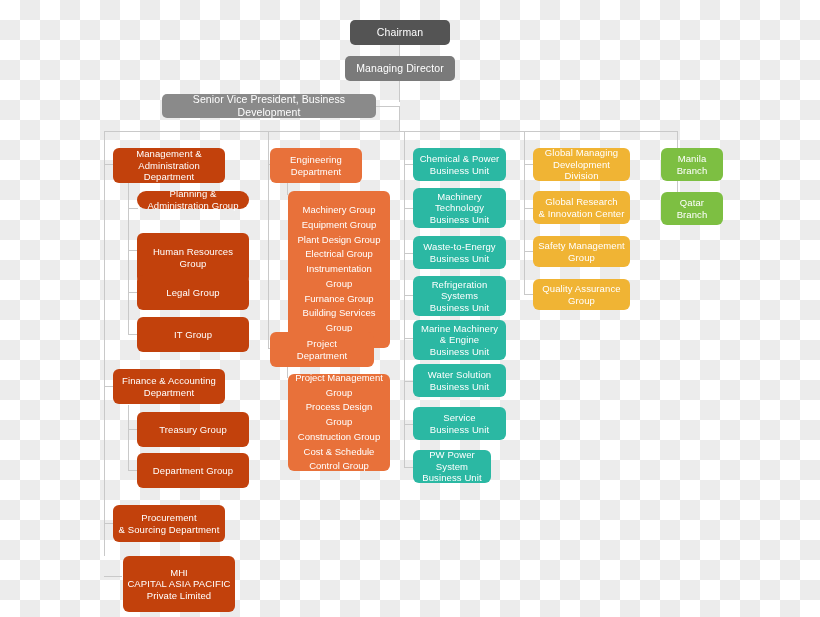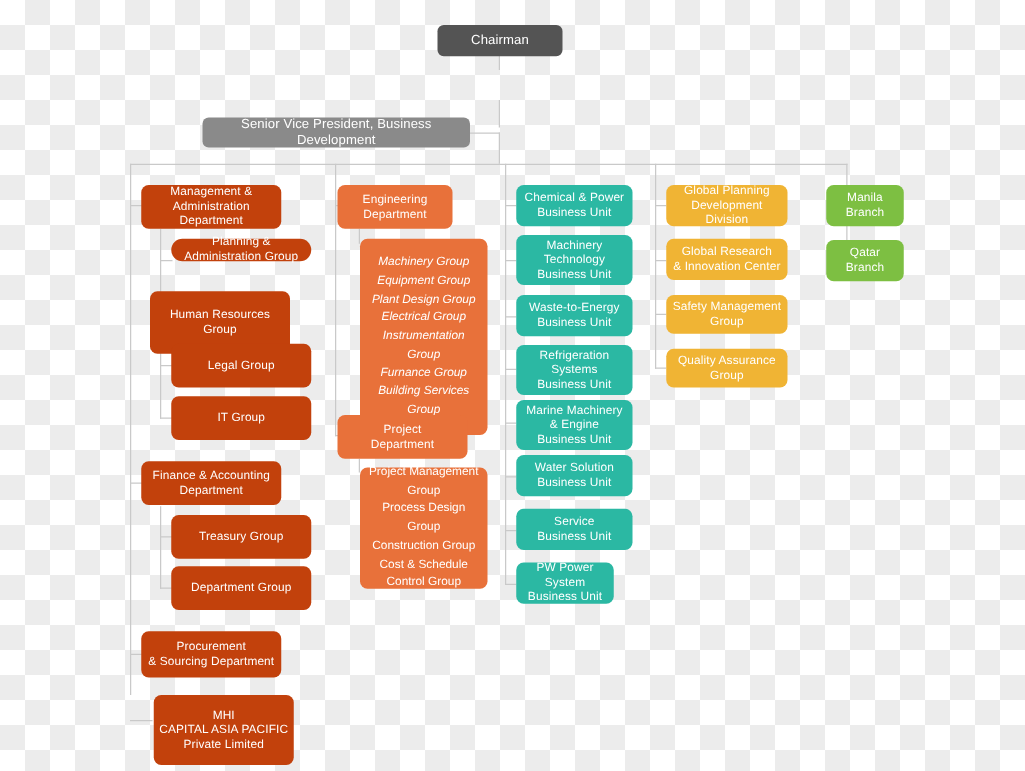--- a/index.html
+++ b/index.html
@@ -109,46 +109,47 @@
 
   <div class="ln lnh" style="left:524px;top:164px;width:9px;"></div>
   <div class="ln lnh" style="left:524px;top:208px;width:9px;"></div>
   <div class="ln lnh" style="left:524px;top:251px;width:9px;"></div>
   <div class="ln lnh" style="left:524px;top:294px;width:9px;"></div>
 
   <div class="ln lnh" style="left:677px;top:164px;width:6px;"></div>
   <div class="ln lnh" style="left:677px;top:209px;width:6px;"></div>
 
   <div class="node lvl1" style="left:350px;top:20px;width:100px;height:25px;">Chairman</div>
+  <div class="node lvl2" style="left:345px;top:56px;width:110px;height:25px;">Managing Director</div>
   <div class="node lvl3" style="left:162px;top:94px;width:214px;height:24px;">Senior Vice President, Business Development</div>
 
   <div class="node red" style="left:113px;top:148px;width:112px;height:35px;">Management &amp;
 Administration Department</div>
 
   <div class="node red" style="left:137px;top:191px;width:112px;height:18px;border-radius:14px;">Planning &amp;
 Administration Group</div>
-  <div class="node red" style="left:120px;top:233px;width:112px;height:50px;">Human Resources Group</div>
+  <div class="node red" style="left:137px;top:233px;width:112px;height:50px;">Human Resources Group</div>
   <div class="node red" style="left:137px;top:275px;width:112px;height:35px;">Legal Group</div>
   <div class="node red" style="left:137px;top:317px;width:112px;height:35px;">IT Group</div>
 
   <div class="node red" style="left:113px;top:369px;width:112px;height:35px;">Finance &amp; Accounting
 Department</div>
   <div class="node red" style="left:137px;top:412px;width:112px;height:35px;">Treasury Group</div>
   <div class="node red" style="left:137px;top:453px;width:112px;height:35px;">Department Group</div>
 
   <div class="node red" style="left:113px;top:505px;width:112px;height:37px;">Procurement
 &amp; Sourcing Department</div>
   <div class="node red" style="left:107px;top:556px;width:112px;height:56px;margin-left:16px;">MHI
 CAPITAL ASIA PACIFIC
 Private Limited</div>
 
   <div class="node orange" style="left:270px;top:148px;width:92px;height:35px;">Engineering
 Department</div>
 
-  <div class="stack orange" style="left:288px;top:191px;width:102px;height:157px;font-style:italic;">
+  <div class="stack orange" style="left:288px;top:191px;width:102px;height:157px;">
     <div class="row">Machinery Group</div>
     <div class="row">Equipment Group</div>
     <div class="row">Plant Design Group</div>
     <div class="row">Electrical Group</div>
     <div class="row">Instrumentation Group</div>
     <div class="row">Furnance Group</div>
     <div class="row">Building Services Group</div>
   </div>
 
   <div class="node orange" style="left:270px;top:332px;width:104px;height:35px;">Project
@@ -177,21 +178,21 @@
   <div class="node teal" style="left:413px;top:320px;width:93px;height:40px;">Marine Machinery
 &amp; Engine
 Business Unit</div>
   <div class="node teal" style="left:413px;top:364px;width:93px;height:33px;">Water Solution
 Business Unit</div>
   <div class="node teal" style="left:413px;top:407px;width:93px;height:33px;">Service
 Business Unit</div>
   <div class="node teal" style="left:413px;top:450px;width:78px;height:33px;">PW Power System
 Business Unit</div>
 
-  <div class="node amber" style="left:533px;top:148px;width:97px;height:33px;">Global Planning
+  <div class="node amber" style="left:533px;top:148px;width:97px;height:33px;">Global Managing
 Development Division</div>
   <div class="node amber" style="left:533px;top:191px;width:97px;height:33px;">Global Research
 &amp; Innovation Center</div>
   <div class="node amber" style="left:533px;top:236px;width:97px;height:31px;">Safety Management Group</div>
   <div class="node amber" style="left:533px;top:279px;width:97px;height:31px;">Quality Assurance Group</div>
 
   <div class="node green" style="left:661px;top:148px;width:62px;height:33px;">Manila
 Branch</div>
   <div class="node green" style="left:661px;top:192px;width:62px;height:33px;">Qatar
 Branch</div>

